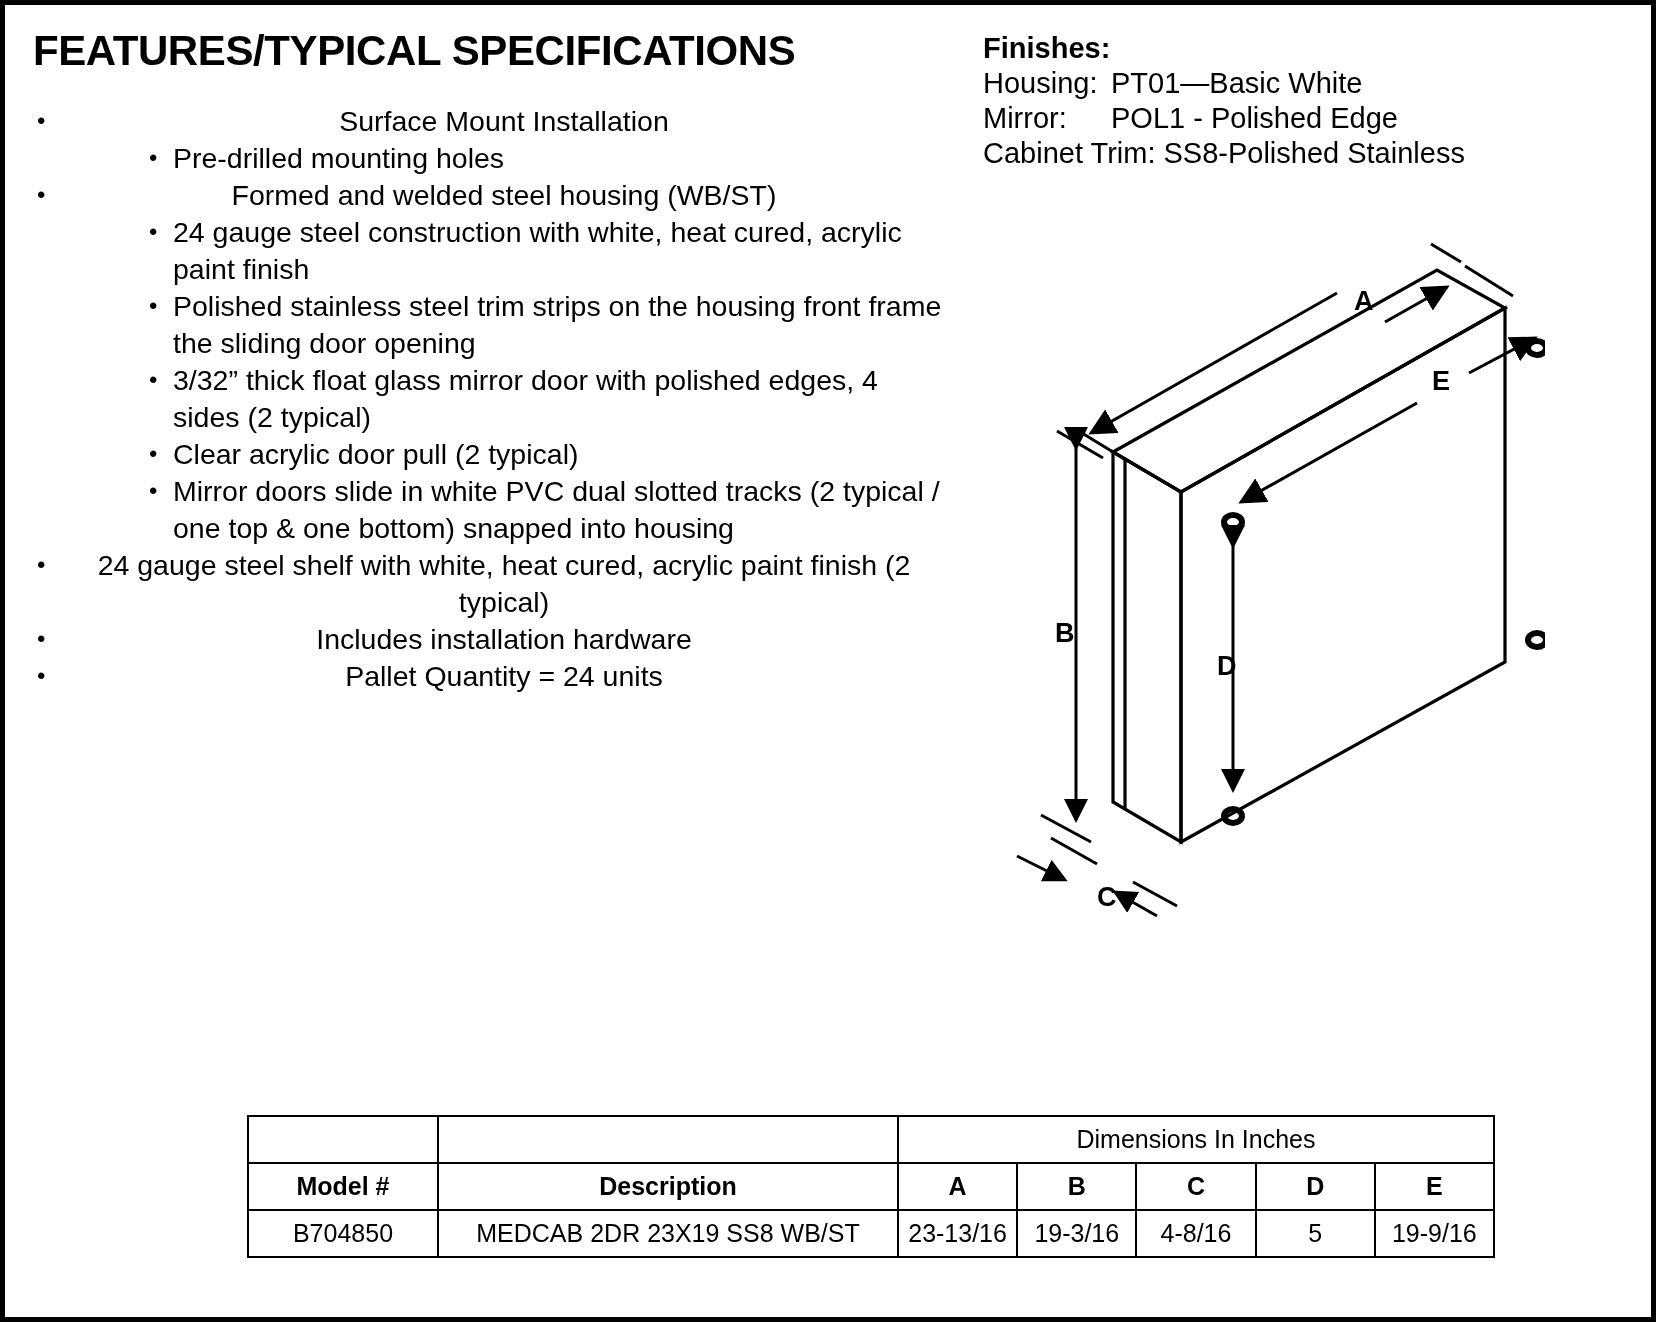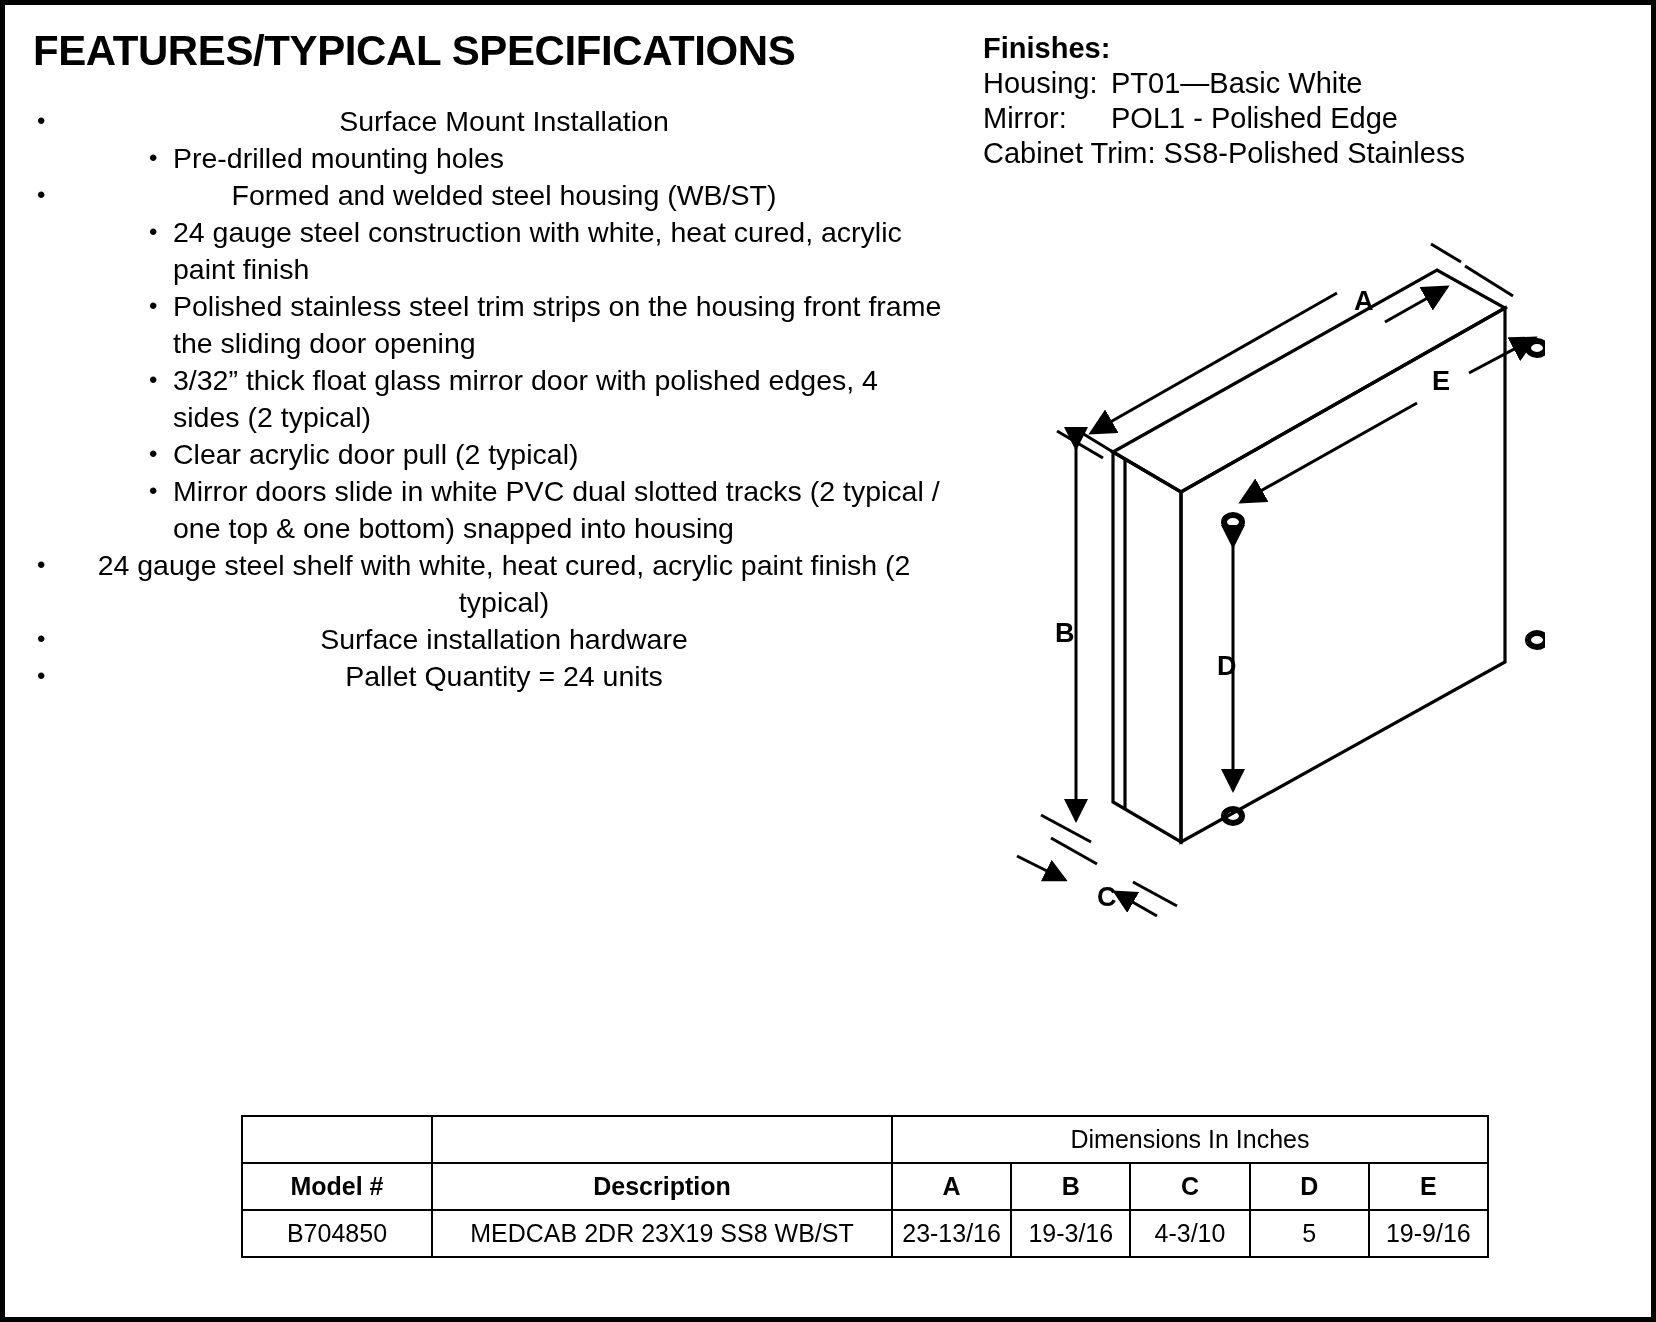--- a/index.html
+++ b/index.html
@@ -98,21 +98,21 @@
   }
   .drawing svg {
     display: block;
     width: 600px;
     height: 690px;
   }
 
   
   .spec-table-wrap {
     position: absolute;
-    left: 236px;
+    left: 242px;
     top: 1110px;
     width: 1248px;
   }
   table.spec-table {
     border-collapse: collapse;
     width: 1248px;
     table-layout: fixed;
   }
   table.spec-table td, table.spec-table th {
     border: 2px solid #000000;
@@ -157,21 +157,21 @@
   <div class="features">
     <div class="bullet lvl1">Surface Mount Installation</div>
     <div class="bullet lvl2">Pre-drilled mounting holes</div>
     <div class="bullet lvl1">Formed and welded steel housing (WB/ST)</div>
     <div class="bullet lvl2">24 gauge steel construction with white, heat cured, acrylic paint finish</div>
     <div class="bullet lvl2">Polished stainless steel trim strips on the housing front frame the sliding door opening</div>
     <div class="bullet lvl2">3/32” thick float glass mirror door with polished edges, 4 sides (2 typical)</div>
     <div class="bullet lvl2">Clear acrylic door pull (2 typical)</div>
     <div class="bullet lvl2">Mirror doors slide in white PVC dual slotted tracks (2 typical / one top &amp; one bottom) snapped into housing</div>
     <div class="bullet lvl1">24 gauge steel shelf with white, heat cured, acrylic paint finish (2 typical)</div>
-    <div class="bullet lvl1">Surface installation hardware</div>
+    <div class="bullet lvl1">Includes installation hardware</div>
     <div class="bullet lvl1">Pallet Quantity = 24 units</div>
   </div>
 
   <div class="drawing">
     <svg viewBox="0 0 600 690" xmlns="http://www.w3.org/2000/svg">
       <defs>
         <marker id="arrHead" markerWidth="9" markerHeight="9" refX="8" refY="4.5" orient="auto" markerUnits="strokeWidth">
           <path d="M0,0 L9,4.5 L0,9 z" fill="#000"></path>
         </marker>
         <marker id="arrHeadSm" markerWidth="8" markerHeight="8" refX="7" refY="4" orient="auto" markerUnits="strokeWidth">
@@ -247,21 +247,21 @@
         <th class="col-dim">B</th>
         <th class="col-dim">C</th>
         <th class="col-dim">D</th>
         <th class="col-dim">E</th>
       </tr>
       <tr>
         <td>B704850</td>
         <td>MEDCAB 2DR 23X19 SS8 WB/ST</td>
         <td>23-13/16</td>
         <td>19-3/16</td>
-        <td>4-3/10</td>
+        <td>4-8/16</td>
         <td>5</td>
         <td>19-9/16</td>
       </tr>
     </tbody>
       </table>
   </div>
 
 </div>
 
 </body></html>

